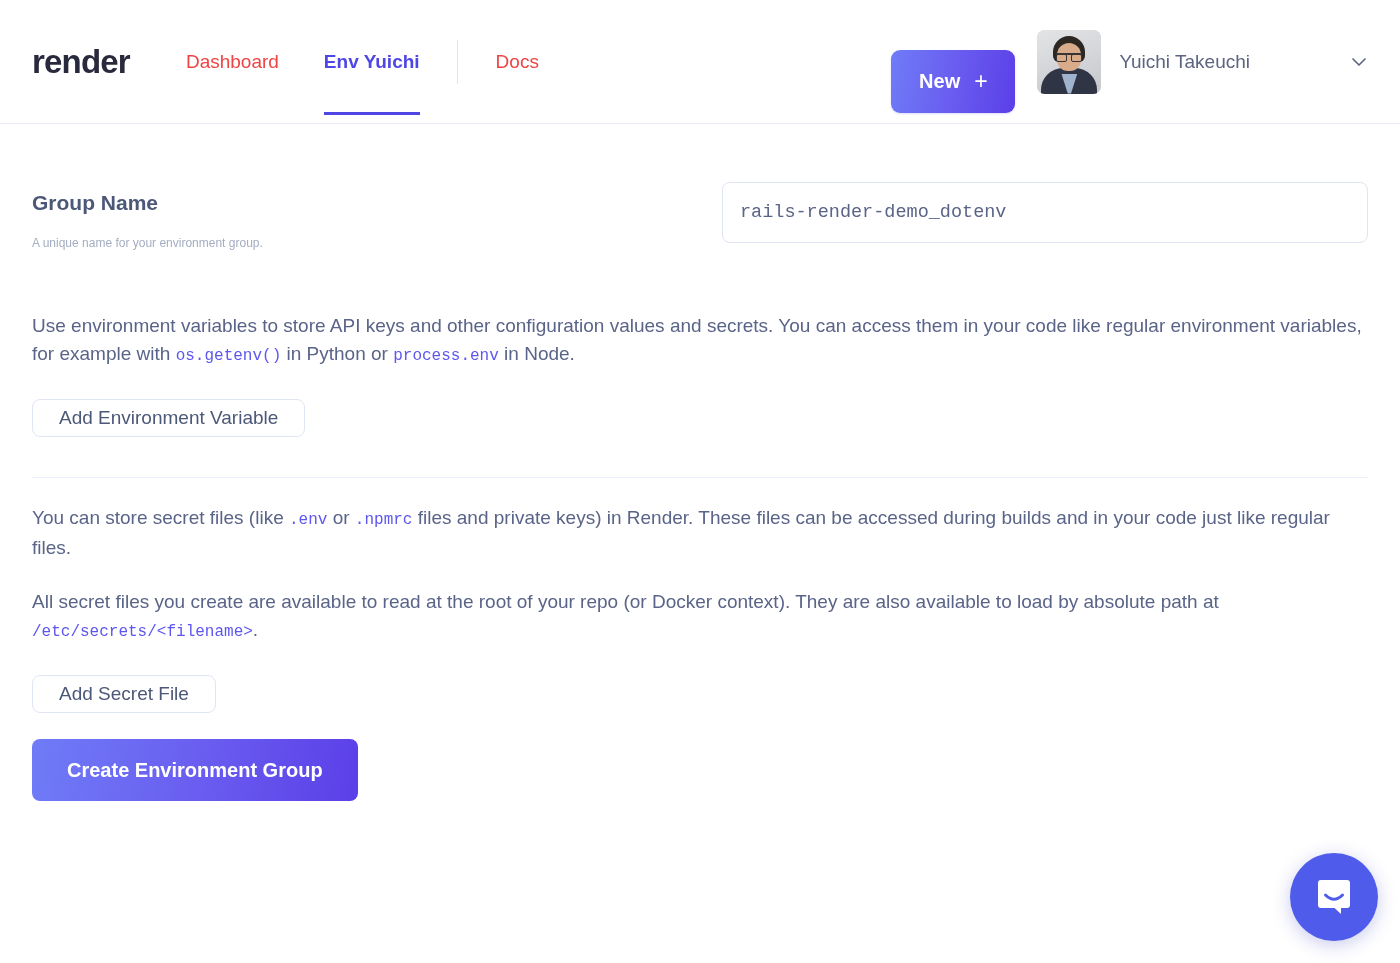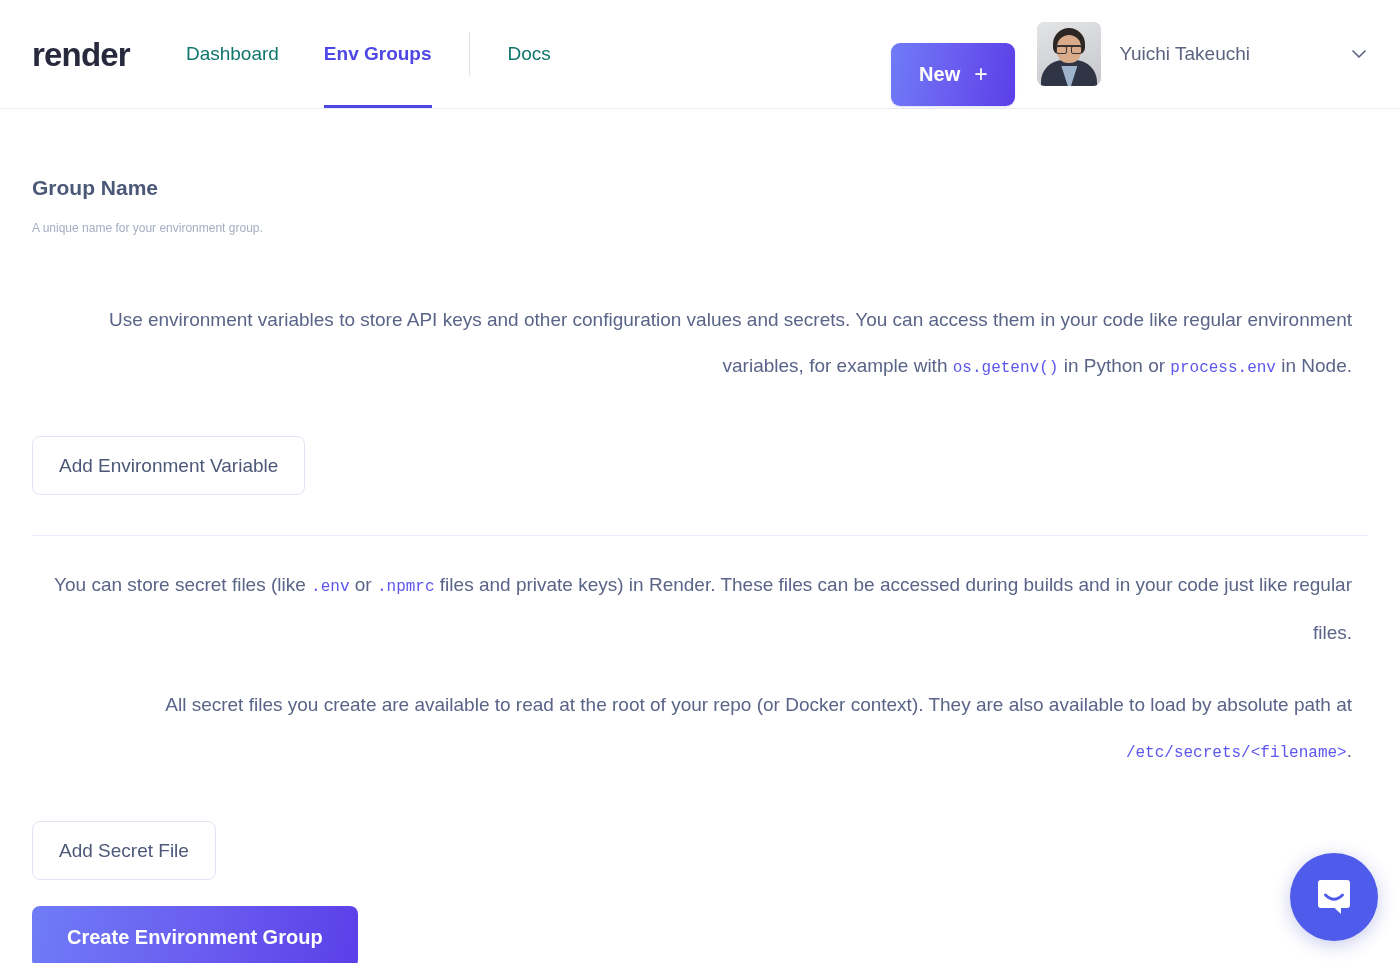--- a/index.html
+++ b/index.html
@@ -9,41 +9,41 @@
     width: 1400px; height: 963px;
     background: #ffffff;
     font-family: "Liberation Sans", sans-serif;
     overflow: hidden;
   }
   .page { position: relative; width: 1400px; height: 963px; background:#fff; }
 
   
   .header {
     position: relative;
-    height: 109px;
+    height: 124px;
     border-bottom: 1px solid #e8ecf5;
     display: flex;
     align-items: center;
     padding: 0 32px;
     background: #fff;
   }
   .logo {
     font-size: 33px;
     font-weight: 700;
     letter-spacing: -0.8px;
     color: #29293d;
     margin-right: 56px;
     line-height: 1;
     cursor: pointer;
   }
   .nav { display: flex; align-items: center; height: 107px; }
   .nav-item {
     position: relative;
     font-size: 19px;
-    color: #0f766e;
+    color: #ef4444;
     padding: 0 0 0 0;
     margin-right: 45px;
     cursor: pointer;
     height: 107px;
     display: flex;
     align-items: center;
   }
   .nav-item.active { color: #4e47e5; font-weight: 600; }
   .nav-item.active:after {
     content: "";
@@ -173,36 +173,35 @@
     font-family: "Liberation Mono", monospace;
     font-size: 18.5px;
     color: #5a6488;
     outline: none;
     background: #fff;
   }
   .field-input::placeholder { color: #b9c0d2; }
 
   .para {
     font-size: 19px;
-    line-height: 46px;
+    line-height: 28px;
     color: #5a6488;
     max-width: 1340px;
-    margin: 16px;
-    text-align: right;
+    margin: 0;
   }
   .para.p1 { margin-top: 62px; }
   .code {
     font-family: "Liberation Mono", monospace;
     font-size: 16px;
     color: #5d56ef;
   }
 
   .btn-outline {
     margin-top: 29px;
-    height: 59px;
+    height: 38px;
     border: 1px solid #dfe5f3;
     border-radius: 8px;
     background: #fff;
     color: #4c5878;
     font-size: 19px;
     font-family: "Liberation Sans", sans-serif;
     padding: 0 26px;
     cursor: pointer;
     display: inline-flex;
     align-items: center;
@@ -254,21 +253,21 @@
 <div class="page">
 
   <div class="header">
     <div class="logo">render</div>
 
     <div class="nav">
       <div class="nav-item">
         <span>Dashboard</span>
       </div>
       <div class="nav-item active">
-        <span>Env Groups</span>
+        <span>Env Yuichi</span>
       </div>
       <div class="nav-divider"></div>
       <div class="nav-item docs">
         <span>Docs</span>
       </div>
     </div>
 
     <div class="header-right">
       <button class="btn-new">
         <span>New</span>
@@ -293,20 +292,21 @@
   </div>
 
   <div class="main">
 
 
     <div class="field-row">
       <div class="field-labels">
         <div class="field-label">Group Name</div>
         <div class="field-help">A unique name for your environment group.</div>
       </div>
+      <input class="field-input" type="text" value="rails-render-demo_dotenv" style="">
     </div>
 
     <p class="para p1"><span>Use environment variables to store API keys and other configuration values and secrets. You can access them in your code like regular environment variables, for example with </span><span class="code">os.getenv()</span><span> in Python or </span><span class="code">process.env</span><span> in Node.</span></p>
 
     <button class="btn-outline">Add Environment Variable</button>
 
     <div class="divider"></div>
 
     <p class="para p2"><span>You can store secret files (like </span><span class="code">.env</span><span> or </span><span class="code">.npmrc</span><span> files and private keys) in Render. These files can be accessed during builds and in your code just like regular files.</span></p>
 

